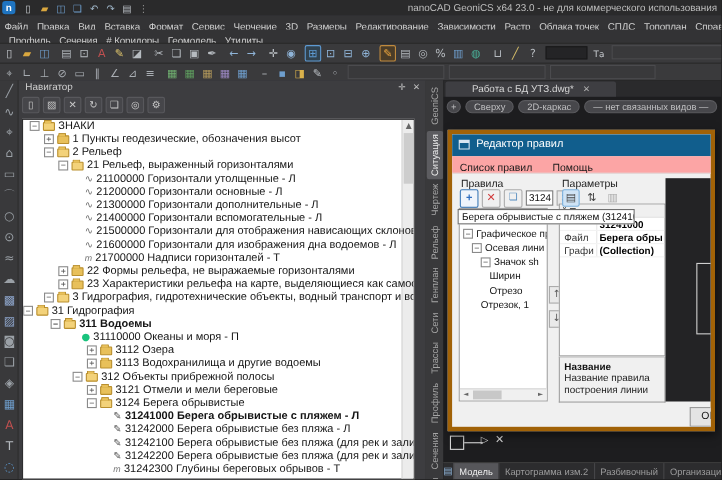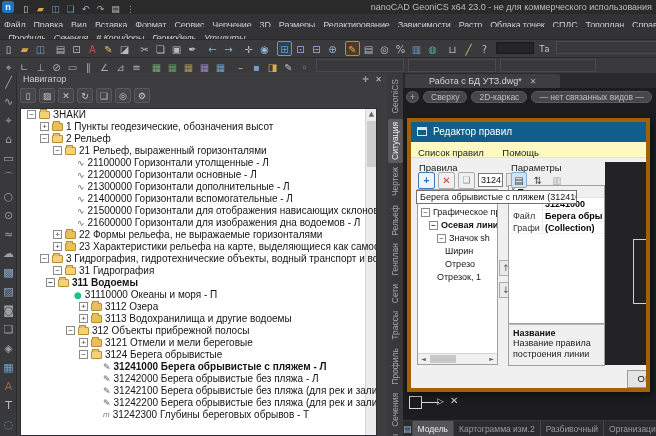--- a/index.html
+++ b/index.html
@@ -13,21 +13,21 @@
   .titlebar{left:0;top:0;width:656px;height:14px;background:#2a2a2b;}
   .logo{left:2px;top:1px;width:12px;height:12px;background:#1f74c0;border-radius:3px;
         color:#fff;font-size:9px;font-weight:bold;text-align:center;line-height:12px;}
   .qat{left:18px;top:0;height:14px;display:flex;align-items:center;gap:1px;}
   .qat .tbi{width:13px;height:12px;font-size:9px;line-height:12px;}
   .wintitle{right:4px;top:2px;font-size:9px;color:#bdbdbd;white-space:nowrap;}
 
   
   .menurow{left:0;width:656px;background:#333335;white-space:nowrap;overflow:hidden;}
   .menurow1{top:14px;height:13px;}
-  .menurow2{top:27px;height:12px;padding-left:4px;font-style:italic;}
+  .menurow2{top:27px;height:12px;padding-left:4px;}
   .mitem{display:inline-block;font-size:9px;letter-spacing:-0.15px;color:#cfcfcf;
          padding:0 4px;line-height:13px;cursor:default;}
 
   
   .tbar{left:0;width:656px;background:#3a3a3c;border-top:1px solid #2b2b2b;white-space:nowrap;overflow:hidden;}
   .tbar1{top:39px;height:18px;}
   .tbar2{top:57px;height:16px;}
   .tbi{display:inline-block;width:15px;height:15px;margin:1px 0 0 1px;text-align:center;
        line-height:15px;font-size:10px;color:#b8bcc0;border:1px solid transparent;border-radius:2px;
        vertical-align:top;font-family:"DejaVu Sans",sans-serif;}
@@ -88,21 +88,21 @@
   .pill{height:12px;line-height:11px;font-size:8.5px;color:#bfbfc1;background:#47474b;
         border:1px solid #5a5a5e;border-radius:7px;padding:0 7px;white-space:nowrap;}
   .pill.round{width:13px;padding:0;text-align:center;border-radius:50%;}
 
   
   .dialog{left:407px;top:118px;width:243px;height:274px;background:#f0f0f0;border:4px solid #a16207;
           overflow:hidden;box-shadow:2px 3px 8px rgba(0,0,0,0.55);}
   .dlgtitle{left:0;top:0;width:243px;height:20px;background:#115e8d;}
   .dlgicon{left:6px;top:5px;width:10px;height:9px;border:1px solid #d8e6f2;border-top:3px solid #d8e6f2;}
   .dlgtitletext{left:22px;top:4px;color:#fff;font-size:10px;}
-  .dlgmenu{left:0;top:20px;width:243px;height:16px;background:#fef9c3;border-bottom:1px solid #e0e0e0;}
+  .dlgmenu{left:0;top:20px;width:243px;height:16px;background:#fca5a5;border-bottom:1px solid #e0e0e0;}
   .dlgmitem{display:inline-block;font-size:9.5px;color:#1a1a1a;padding:0 7px;line-height:16px;}
   .grouplabel{font-size:9.5px;color:#1a1a1a;}
   .dbtn{position:absolute;width:17px;height:17px;text-align:center;background:#f0f0f0;
         border:1px solid #ababab;border-radius:2px;font-size:10px;line-height:15px;}
   .dbtn.add{background:#eef4fb;border:1px solid #3d7ab8;color:#2f6fc0;font-weight:bold;}
   .dbtn.del{color:#d03b3b;font-weight:bold;}
   .dbtn.copy{color:#5a8fc0;font-size:9px;}
   .idinput{position:absolute;width:25px;height:14px;background:#fff;border:1px solid #7a7a7a;
            font-size:9px;line-height:12px;padding:0 2px;color:#111;}
   .cntbtn{position:absolute;width:14px;height:14px;background:#e8e8e8;border:1px solid #ababab;
@@ -222,24 +222,25 @@
     <div class="trow" style="padding-left: 6px;"><span class="exp">−</span><span class="tico folder open"></span><span class="lbl">ЗНАКИ</span></div>
         <div class="trow" style="padding-left: 19px;"><span class="exp">+</span><span class="tico folder"></span><span class="lbl">1 Пункты геодезические, обозначения высот</span></div>
         <div class="trow" style="padding-left: 19px;"><span class="exp">−</span><span class="tico folder open"></span><span class="lbl">2 Рельеф</span></div>
         <div class="trow" style="padding-left: 32px;"><span class="exp">−</span><span class="tico folder open"></span><span class="lbl">21 Рельеф, выраженный горизонталями</span></div>
         <div class="trow" style="padding-left: 45px;"><span style="display: inline-block; width: 11px;"></span><span class="tico wave">∿</span><span class="lbl">21100000 Горизонтали утолщенные - Л</span></div>
         <div class="trow" style="padding-left: 45px;"><span style="display: inline-block; width: 11px;"></span><span class="tico wave">∿</span><span class="lbl">21200000 Горизонтали основные - Л</span></div>
         <div class="trow" style="padding-left: 45px;"><span style="display: inline-block; width: 11px;"></span><span class="tico wave">∿</span><span class="lbl">21300000 Горизонтали дополнительные - Л</span></div>
         <div class="trow" style="padding-left: 45px;"><span style="display: inline-block; width: 11px;"></span><span class="tico wave">∿</span><span class="lbl">21400000 Горизонтали вспомогательные - Л</span></div>
         <div class="trow" style="padding-left: 45px;"><span style="display: inline-block; width: 11px;"></span><span class="tico wave">∿</span><span class="lbl">21500000 Горизонтали для отображения нависающих склонов - Л</span></div>
         <div class="trow" style="padding-left: 45px;"><span style="display: inline-block; width: 11px;"></span><span class="tico wave">∿</span><span class="lbl">21600000 Горизонтали для изображения дна водоемов - Л</span></div>
+        <div class="trow" style="padding-left: 45px;"><span style="display: inline-block; width: 11px;"></span><span class="tico texticon">т</span><span class="lbl">21700000 Надписи горизонталей - Т</span></div>
         <div class="trow" style="padding-left: 32px;"><span class="exp">+</span><span class="tico folder"></span><span class="lbl">22 Формы рельефа, не выражаемые горизонталями</span></div>
         <div class="trow" style="padding-left: 32px;"><span class="exp">+</span><span class="tico folder"></span><span class="lbl">23 Характеристики рельефа на карте, выделяющиеся как самостоятельные объекты</span></div>
         <div class="trow" style="padding-left: 19px;"><span class="exp">−</span><span class="tico folder open"></span><span class="lbl">3 Гидрография, гидротехнические объекты, водный транспорт и водоснабжения</span></div>
-        <div class="trow" style="padding-left: 32px;"><span class="exp">−</span><span class="tico folder open"></span><span class="lbl">31 Гидрография</span></div>
+        <div class="trow" style=""><span class="exp">−</span><span class="tico folder open"></span><span class="lbl">31 Гидрография</span></div>
         <div class="trow" style="padding-left: 25px; font-weight: bold;"><span class="exp">−</span><span class="tico folder open"></span><span class="lbl">311 Водоемы</span></div>
         <div class="trow" style="padding-left: 42px;"><span style="display: inline-block; width: 11px;"></span><span class="tico dot">●</span><span class="lbl">31110000 Океаны и моря - П</span></div>
         <div class="trow" style="padding-left: 58px;"><span class="exp">+</span><span class="tico folder"></span><span class="lbl">3112 Озера</span></div>
         <div class="trow" style="padding-left: 58px;"><span class="exp">+</span><span class="tico folder"></span><span class="lbl">3113 Водохранилища и другие водоемы</span></div>
         <div class="trow" style="padding-left: 45px;"><span class="exp">−</span><span class="tico folder open"></span><span class="lbl">312 Объекты прибрежной полосы</span></div>
         <div class="trow" style="padding-left: 58px;"><span class="exp">+</span><span class="tico folder"></span><span class="lbl">3121 Отмели и мели береговые</span></div>
         <div class="trow" style="padding-left: 58px;"><span class="exp">−</span><span class="tico folder open"></span><span class="lbl">3124 Берега обрывистые</span></div>
         <div class="trow bold" style="padding-left: 71px;"><span style="display: inline-block; width: 11px;"></span><span class="tico pencil">✎</span><span class="lbl">31241000 Берега обрывистые с пляжем - Л</span></div>
         <div class="trow" style="padding-left: 71px;"><span style="display: inline-block; width: 11px;"></span><span class="tico pencil">✎</span><span class="lbl">31242000 Берега обрывистые без пляжа - Л</span></div>
         <div class="trow" style="padding-left: 71px;"><span style="display: inline-block; width: 11px;"></span><span class="tico pencil">✎</span><span class="lbl">31242100 Берега обрывистые без пляжа (для рек и заливов шриной на</span></div>
@@ -301,21 +302,21 @@
 
     <div id="paramsbtns"></div>
 
     <div class="rulepanel abs" id="rulepanel">
       <div class="hscroll">
         <div class="arr glyph" style="left:0;">◄</div>
         <div class="hthumb"></div>
         <div class="arr glyph" style="right:0;">►</div>
       </div>
     <div class="rrow" style="padding-left: 3px; margin-top: 16px;"><span class="exp">−</span><span class="lbl">Графическое пр</span></div>
-        <div class="rrow" style="padding-left: 11px; margin-top: 0px; font-weight: bold;"><span class="exp">−</span><span class="lbl">Осевая лини</span></div>
+        <div class="rrow" style="padding-left: 11px; margin-top: 0px;"><span class="exp">−</span><span class="lbl">Осевая лини</span></div>
         <div class="rrow" style="padding-left: 19px; margin-top: 0px;"><span class="exp">−</span><span class="lbl">Значок sh</span></div>
         <div class="rrow" style="padding-left: 27px; margin-top: 0px;"><span class="lbl">Ширин</span></div>
         <div class="rrow" style="padding-left: 27px; margin-top: 0px;"><span class="lbl">Отрезо</span></div>
         <div class="rrow" style="padding-left: 19px; margin-top: 0px;"><span class="lbl">Отрезок, 1</span></div>
       </div>
 
     <div class="updown" style="left:88px;top:138px;">↑</div>
     <div class="updown" style="left:88px;top:160px;">↓</div>
 
     <div class="gridpanel abs">

